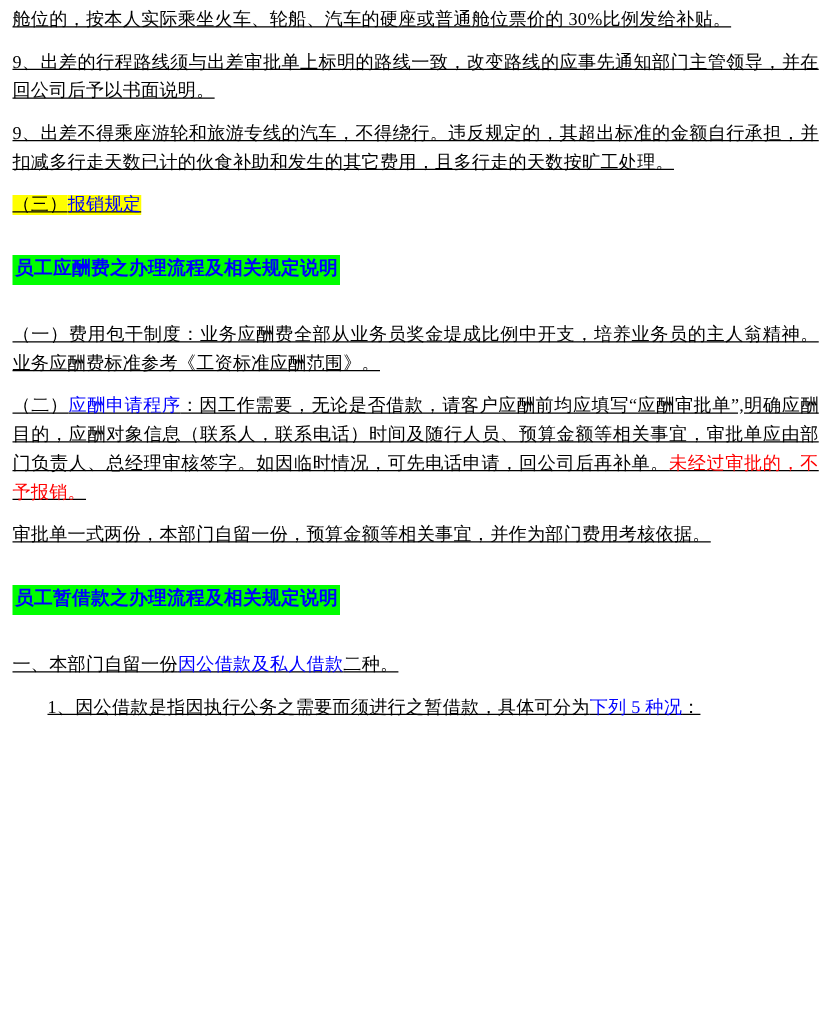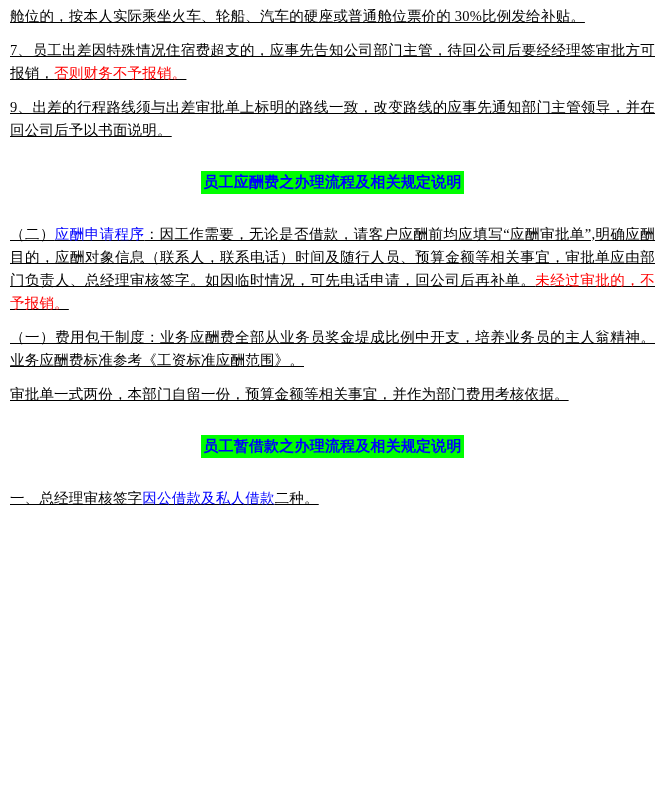--- a/index.html
+++ b/index.html
@@ -45,21 +45,21 @@
   .blue {
     color: #0000ff;
   }
   .hl-yellow {
     background-color: #ffff00;
   }
   .hl-green {
     background-color: #00ff00;
   }
   .center {
-    text-align: center;
+    text-align: left;
     text-indent: 0;
   }
   .heading-bar {
     display: inline-block;
     font-weight: bold;
     font-size: 15px;
     padding: 0 2px;
   }
   .blue-bold {
     color: #0000ff;
@@ -77,45 +77,47 @@
   }
 </style>
 </head>
 <body>
 
 <div class="page">
   <div class="doc">
 
     <p class="first"><span>舱位的，按本人实际乘坐火车、轮船、汽车的硬座或普通舱位票价的 30%比例发给补贴。</span></p>
 
-    <p><span>7、员工出差因特殊情况住宿费超支的，应事先告知公司部门主管，待回公司后要经经理签审批方可报销，</span><span class="red">否则财务不予报销。</span></p>
 
     <p><span>9、出差的行程路线须与出差审批单上标明的路线一致，改变路线的应事先通知部门主管领导，并在回公司后予以书面说明。</span></p>
 
+    <p><span>9、出差不得乘座游轮和旅游专线的汽车，不得绕行。违反规定的，其超出标准的金额自行承担，并扣减多行走天数已计的伙食补助和发生的其它费用，且多行走的天数按旷工处理。</span></p>
 
 
+    <p><span class="hl-yellow">（三）</span><span class="hl-yellow blue">报销规定</span></p>
 
 
     <div class="spacer-lg"></div>
 
     <p class="center"><span class="heading-bar hl-green blue-bold">员工应酬费之办理流程及相关规定说明</span></p>
 
     <div class="spacer-lg"></div>
 
+    <p><span>（一）费用包干制度：业务应酬费全部从业务员奖金堤成比例中开支，培养业务员的主人翁精神。业务应酬费标准参考《工资标准应酬范围》。</span></p>
+
     <p><span>（二）</span><span class="blue">应酬申请程序</span><span>：因工作需要，无论是否借款，请客户应酬前均应填写“应酬审批单”,明确应酬目的，应酬对象信息（联系人，联系电话）时间及随行人员、预算金额等相关事宜，审批单应由部门负责人、总经理审核签字。如因临时情况，可先电话申请，回公司后再补单。</span><span class="red">未经过审批的，不予报销。</span></p>
-
-    <p><span>（一）费用包干制度：业务应酬费全部从业务员奖金堤成比例中开支，培养业务员的主人翁精神。业务应酬费标准参考《工资标准应酬范围》。</span></p>
 
     <p><span>审批单一式两份，本部门自留一份，预算金额等相关事宜，并作为部门费用考核依据。</span></p>
 
     <div class="spacer-lg"></div>
 
     <p class="center"><span class="heading-bar hl-green blue-bold">员工暂借款之办理流程及相关规定说明</span></p>
 
     <div class="spacer-lg"></div>
 
-    <p><span>一、总经理审核签字</span><span class="blue">因公借款及私人借款</span><span>二种。</span></p>
+    <p><span>一、本部门自留一份</span><span class="blue">因公借款及私人借款</span><span>二种。</span></p>
 
 
+    <p class="sub-indent"><span>1、因公借款是指因执行公务之需要而须进行之暂借款，具体可分为</span><span class="blue">下列 5 种况</span><span>：</span></p>
 
 
   </div>
 </div>
 
 </body></html>

